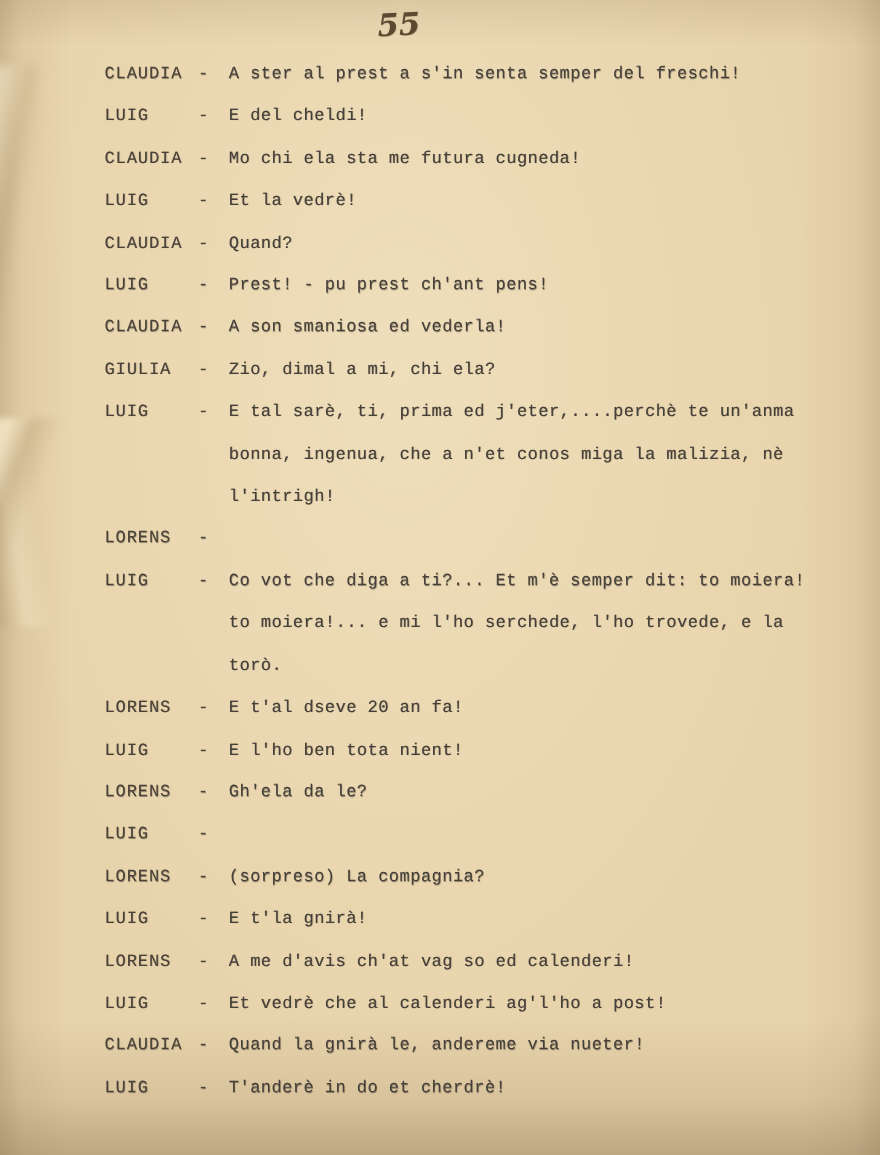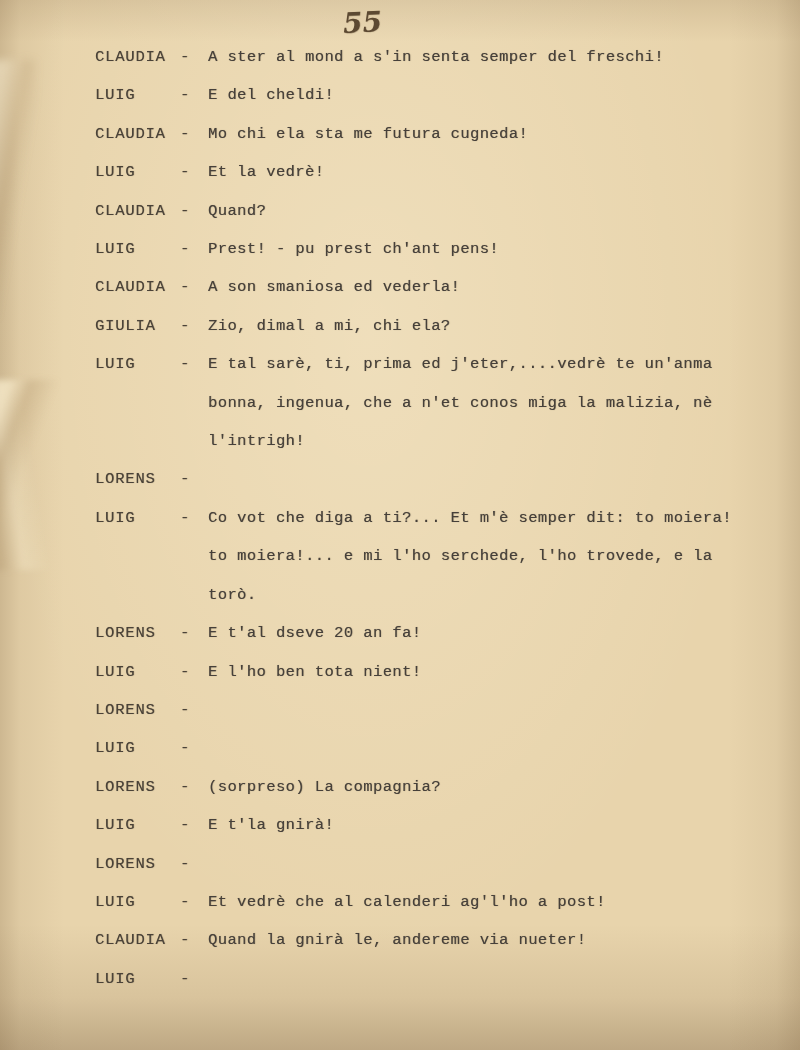--- a/index.html
+++ b/index.html
@@ -50,21 +50,21 @@
     font-family: "DejaVu Serif", "Liberation Serif", serif;
     font-style: italic;
     font-size: 28px;
     font-weight: bold;
     color: #5c4932;
     transform: rotate(-3deg);
     text-shadow: 0.4px 0.4px 0.8px rgba(80,60,35,0.45);
   }
   .dialogue {
     position: absolute;
-    top: 38px;
+    top: 48px;
     left: 95px;
     width: 660px;
   }
   .row {
     display: flex;
     align-items: flex-start;
   }
   .speaker {
     width: 85px;
     flex: 0 0 85px;
@@ -99,21 +99,21 @@
 <div class="page">
   <div class="crease-2"></div>
   <div class="crease-1"></div>
 
   <div class="page-number">55</div>
 
   <div class="dialogue" id="dialogue">
     <div class="row">
       <span class="speaker">CLAUDIA</span>
       <span class="dash">-</span>
-      <span class="line-text">A ster al mond a s'in senta semper del freschi!</span>
+      <span class="line-text">A ster al prest a s'in senta semper del freschi!</span>
     </div>
 
     <div class="row">
       <span class="speaker">LUIG</span>
       <span class="dash">-</span>
       <span class="line-text">E del cheldi!</span>
     </div>
 
     <div class="row">
       <span class="speaker">CLAUDIA</span>
@@ -147,21 +147,21 @@
 
     <div class="row">
       <span class="speaker">GIULIA</span>
       <span class="dash">-</span>
       <span class="line-text">Zio, dimal a mi, chi ela?</span>
     </div>
 
     <div class="row">
       <span class="speaker">LUIG</span>
       <span class="dash">-</span>
-      <span class="line-text">E tal sarè, ti, prima ed j'eter,....vedrè te un'anma
+      <span class="line-text">E tal sarè, ti, prima ed j'eter,....perchè te un'anma
 bonna, ingenua, che a n'et conos miga la malizia, nè
 l'intrigh!</span>
     </div>
 
     <div class="row">
       <span class="speaker">LORENS</span>
       <span class="dash">-</span>
     </div>
 
     <div class="row">
@@ -180,20 +180,21 @@
 
     <div class="row">
       <span class="speaker">LUIG</span>
       <span class="dash">-</span>
       <span class="line-text">E l'ho ben tota nient!</span>
     </div>
 
     <div class="row">
       <span class="speaker">LORENS</span>
       <span class="dash">-</span>
+      <span class="line-text">Gh'ela da le?</span>
     </div>
 
     <div class="row">
       <span class="speaker">LUIG</span>
       <span class="dash">-</span>
     </div>
 
     <div class="row">
       <span class="speaker">LORENS</span>
       <span class="dash">-</span>
@@ -202,33 +203,35 @@
 
     <div class="row">
       <span class="speaker">LUIG</span>
       <span class="dash">-</span>
       <span class="line-text">E t'la gnirà!</span>
     </div>
 
     <div class="row">
       <span class="speaker">LORENS</span>
       <span class="dash">-</span>
+      <span class="line-text">A me d'avis ch'at vag so ed calenderi!</span>
     </div>
 
     <div class="row">
       <span class="speaker">LUIG</span>
       <span class="dash">-</span>
       <span class="line-text">Et vedrè che al calenderi ag'l'ho a post!</span>
     </div>
 
     <div class="row">
       <span class="speaker">CLAUDIA</span>
       <span class="dash">-</span>
       <span class="line-text">Quand la gnirà le, andereme via nueter!</span>
     </div>
 
     <div class="row">
       <span class="speaker">LUIG</span>
       <span class="dash">-</span>
+      <span class="line-text">T'anderè in do et cherdrè!</span>
     </div>
   </div>
 
 </div>
 
 </body></html>

